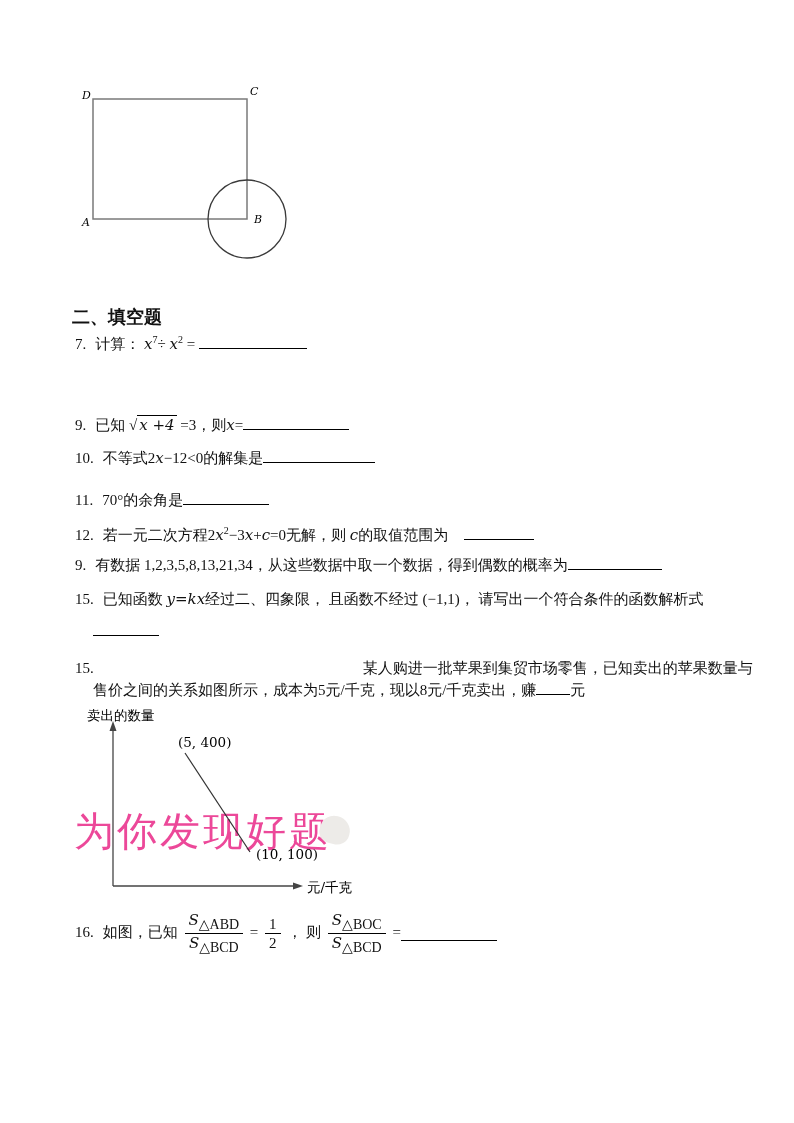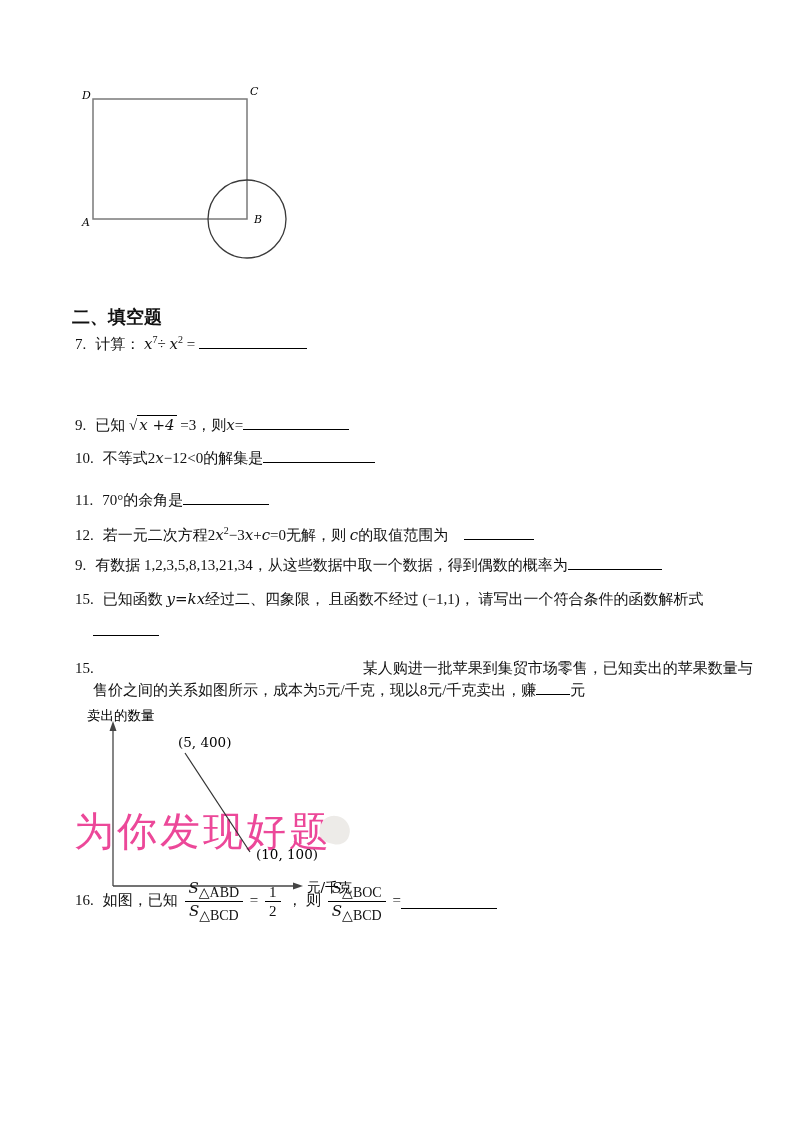--- a/index.html
+++ b/index.html
@@ -93,21 +93,21 @@
     <line x1="53" y1="24" x2="53" y2="183" stroke="#444" stroke-width="1.3"></line>
     <polygon points="53,18 49.5,28 56.5,28" fill="#444"></polygon>
     <line x1="53" y1="183" x2="237" y2="183" stroke="#444" stroke-width="1.3"></line>
     <polygon points="243,183 233,179.5 233,186.5" fill="#444"></polygon>
     <text x="247" y="189" font-size="13.5">元/千克</text>
     <line x1="125" y1="50" x2="190" y2="149" stroke="#333" stroke-width="1.2"></line>
     <text x="118" y="44" font-size="13.5">(5, 400)</text>
     <text x="196" y="156" font-size="13.5">(10, 100)</text>
   </svg>
 
-  <div class="q" style="top:880px">
+  <div class="q" style="top:912px">
     <span class="qnum">16.</span><span>如图，已知</span>
     <span class="frac"><span class="fn"><span class="var">S</span><sub>△ABD</sub></span><span class="fd"><span class="var">S</span><sub>△BCD</sub></span></span>
     <span>=</span>
     <span class="frac"><span class="fn">1</span><span class="fd">2</span></span>
     <span>， 则</span>
     <span class="frac"><span class="fn"><span class="var">S</span><sub>△BOC</sub></span><span class="fd"><span class="var">S</span><sub>△BCD</sub></span></span>
     <span>=</span><span class="blank" style="width:96px;vertical-align:middle"></span>
   </div>
 
 </div>

